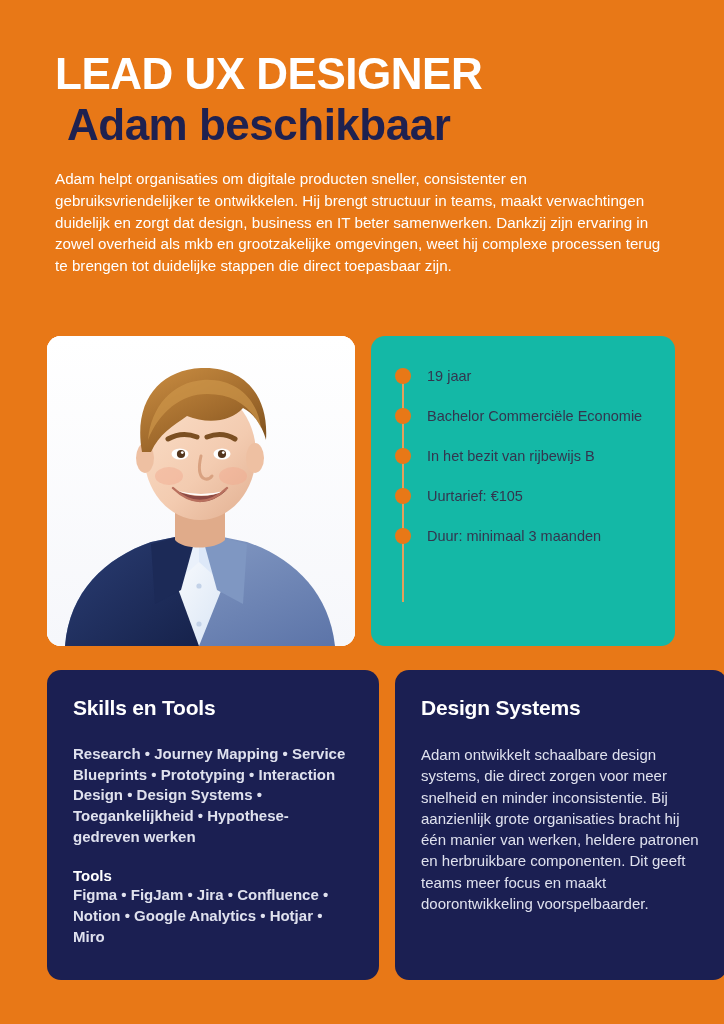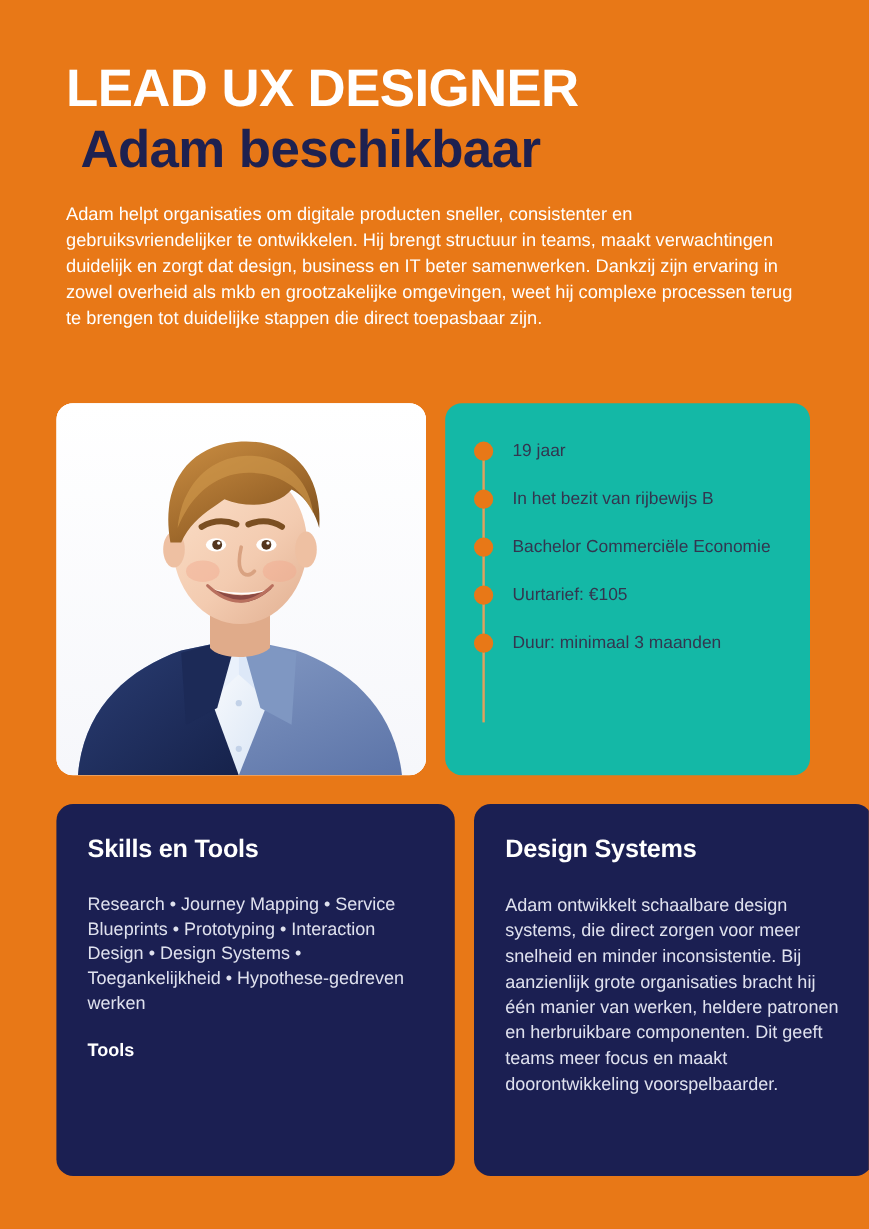--- a/index.html
+++ b/index.html
@@ -157,20 +157,21 @@
     font-size: 15px;
     font-weight: bold;
     color: #ffffff;
     margin: 0 0 1px 0;
   }
   .sub-body {
     font-size: 15px;
     color: #dfe1ee;
     line-height: 1.38;
     margin: 0 0 20px 0;
+    font-weight: bold;
   }
   .sub-body:last-child { margin-bottom: 0; }
 
   .panel-paragraph {
     font-size: 15px;
     color: #dfe1ee;
     line-height: 1.42;
     margin: 0;
   }
 </style>
@@ -273,44 +274,45 @@
     <div class="facts-card">
       <div class="timeline">
         <div class="timeline-rail"></div>
 
         <div class="fact">
           <span class="fact-dot"></span>
           <span class="fact-text">19 jaar</span>
         </div>
         <div class="fact">
           <span class="fact-dot"></span>
+          <span class="fact-text">Bachelor Commerciële Economie</span>
+        </div>
+        <div class="fact">
+          <span class="fact-dot"></span>
           <span class="fact-text">In het bezit van rijbewijs B</span>
-        </div>
-        <div class="fact">
-          <span class="fact-dot"></span>
-          <span class="fact-text">Bachelor Commerciële Economie</span>
         </div>
         <div class="fact">
           <span class="fact-dot"></span>
           <span class="fact-text">Uurtarief: €105</span>
         </div>
         <div class="fact">
           <span class="fact-dot"></span>
           <span class="fact-text">Duur: minimaal 3 maanden</span>
         </div>
       </div>
     </div>
   </div>
 
   <div class="bottom-row">
 
     <div class="panel">
       <h3 class="panel-title">Skills en Tools</h3>
       <p class="sub-body">Research • Journey Mapping • Service Blueprints • Prototyping • Interaction Design • Design Systems • Toegankelijkheid • Hypothese-gedreven werken</p>
       <p class="sub-head">Tools</p>
+      <p class="sub-body">Figma • FigJam • Jira • Confluence • Notion • Google Analytics • Hotjar • Miro</p>
     </div>
 
     <div class="panel">
       <h3 class="panel-title">Design Systems</h3>
       <p class="panel-paragraph">Adam ontwikkelt schaalbare design systems, die direct zorgen voor meer snelheid en minder inconsistentie. Bij aanzienlijk grote organisaties bracht hij één manier van werken, heldere patronen en herbruikbare componenten. Dit geeft teams meer focus en maakt doorontwikkeling voorspelbaarder.</p>
     </div>
   </div>
 
 </div>
 

